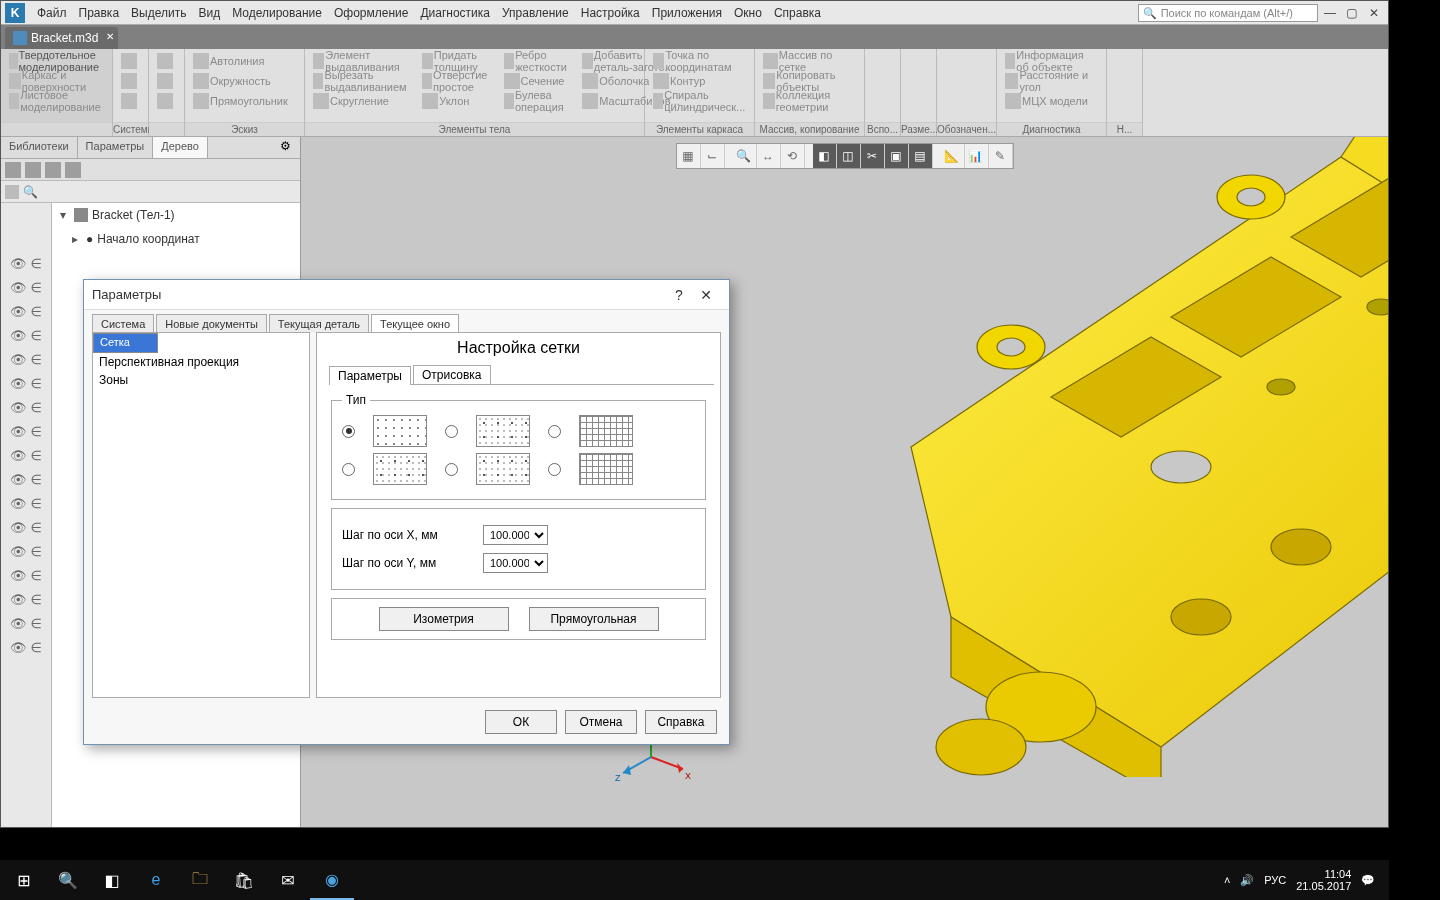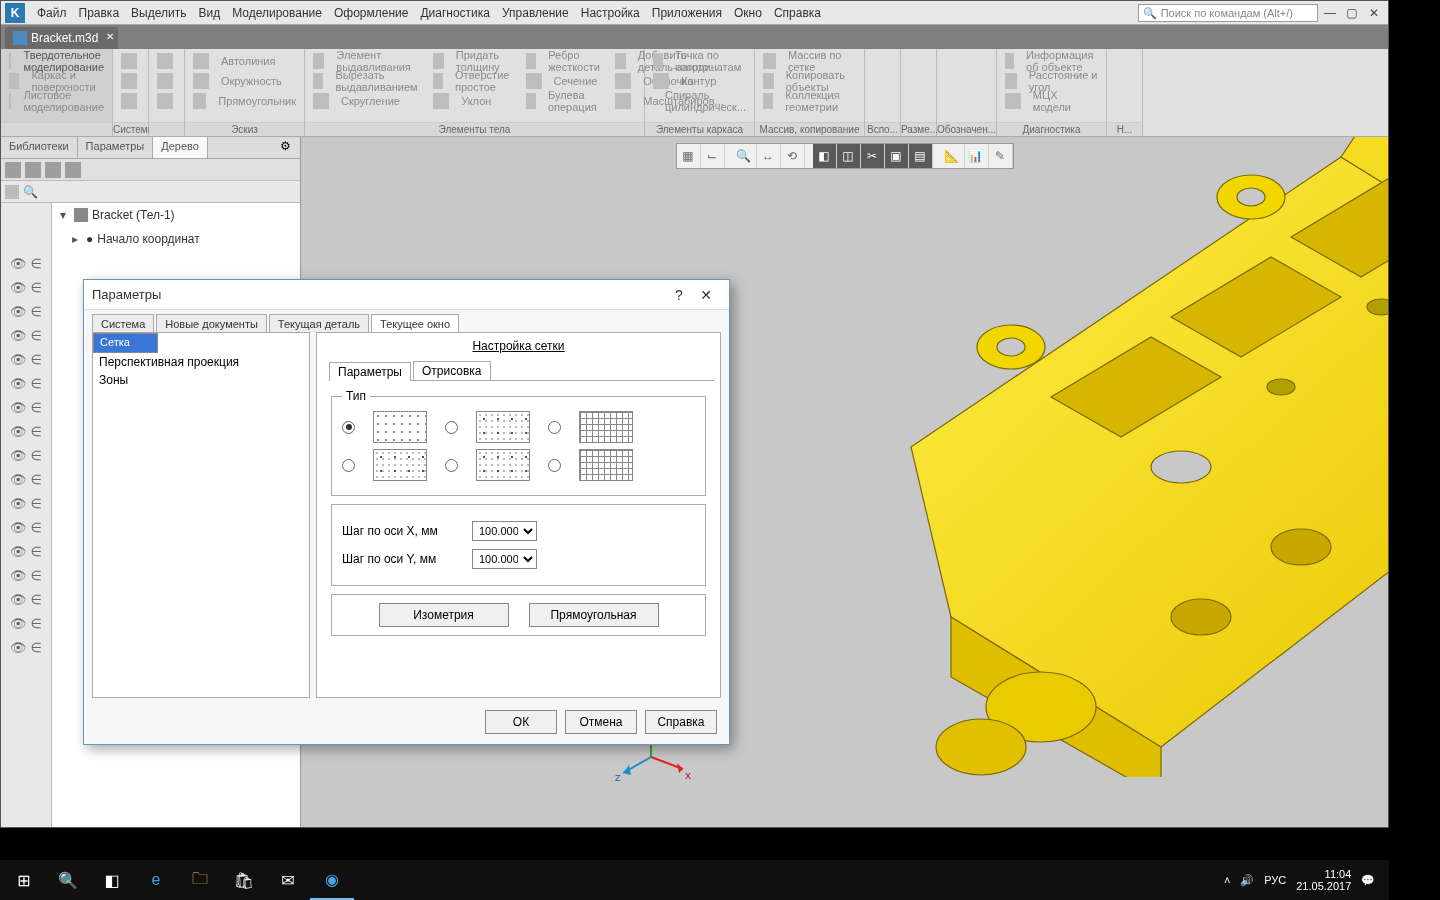--- a/index.html
+++ b/index.html
@@ -19,21 +19,21 @@
 
 .doctabs { height: 24px; background: #808080; display: flex; align-items: flex-end; padding-left: 4px; }
 .doctab { height: 22px; background: #6a6a6a; color: #fff; padding: 3px 20px 3px 8px; display:flex; align-items:center; gap:4px; font-size:12px; position:relative; border-radius: 3px 3px 0 0;}
 .doctab .docicon{ width:14px; height:14px; background:#4f8bbd; display:inline-block; }
 .doctab .close { position:absolute; right:4px; top:4px; font-size:10px; }
 
 
 .ribbon { height: 88px; background: #e0e0e0; border-bottom:1px solid #aaa; display:flex; }
 .rgroup { border-right:1px solid #bbb; padding: 2px 6px 0 6px; position:relative; min-width:80px; }
 .rgroup-title { position:absolute; bottom:0; left:0; right:0; text-align:center; font-size:10px; color:#666; height:14px; line-height:14px; border-top:1px solid #ccc; background:#d8d8d8;}
-.rbtn { display:flex; align-items:center; gap:12px; color:#8a8a8a; font-size:11px; height:20px; padding:0 2px;}
+.rbtn { display:flex; align-items:center; gap:1px; color:#8a8a8a; font-size:11px; height:20px; padding:0 2px;}
 .rbtn .ico { width:16px; height:16px; background:#bdbdbd; display:inline-block; }
 .rgroup.narrow{min-width:36px;}
 
 
 .sidepanel { position:absolute; left:0; top:136px; width:300px; bottom:0; background:#e8e8e8; border-right:1px solid #999; }
 .paneltabs { height:22px; display:flex; border-bottom:1px solid #aaa; background:#ddd;}
 .paneltab { padding:3px 8px; font-size:11px; color:#555; border-right:1px solid #aaa;}
 .paneltab.active { background:#f8f8f8; }
 .gearbtn { position:absolute; right:2px; top:2px; width:18px; height:18px; }
 .subbar { height:22px; background:#e0e0e0; display:flex; align-items:center; gap:4px; padding:0 4px; border-bottom:1px solid #bbb;}
@@ -73,33 +73,33 @@
 .dialog .help{ width:24px; text-align:center; font-size:14px;}
 .dialog .closebtn{ width:30px; text-align:center; font-size:14px;}
 .dtabs { display:flex; padding: 4px 8px 0 8px; gap:0; }
 .dtab { border:1px solid #aaa; border-bottom:none; padding:3px 8px; font-size:11px; background:#ececec; margin-right:2px; color:#333;}
 .dtab.active{ background:#fff; }
 .dbody{ position:absolute; left:8px; top:52px; right:8px; bottom:46px; display:flex; gap:6px;}
 .dlist { width:218px; border:1px solid #aaa; background:#fff; font-size:12px; }
 .dlist div { padding:2px 6px;}
 .dlist .sel { background:#3a76d6; color:#fff;}
 .dmain { flex:1; border:1px solid #aaa; background:#fff; position:relative; padding:6px;}
-.dmain h4{ text-align:center; font-weight:normal; font-size:12px; margin-bottom:8px;text-decoration:underline;}
+.dmain h4{ text-align:center; font-weight:normal; font-size:16px; margin-bottom:8px;}
 .subtabs{ display:flex; border-bottom:1px solid #aaa; margin-left:6px;}
 .subtab{ border:1px solid #aaa; border-bottom:none; padding:2px 8px; font-size:12px; background:#fff; margin-right:2px;}
 .subtab.active{ background:#fff; position:relative; top:1px;}
 .fieldset{ border:1px solid #aaa; margin:8px; padding:8px 10px; font-size:12px;}
 .fieldset legend{ padding:0 4px; font-size:12px;}
 .typerow{ display:flex; gap:18px; margin-bottom:6px; align-items:center;}
 .radio{ width:13px; height:13px; border:1px solid #666; border-radius:50%; display:inline-flex; align-items:center; justify-content:center;}
 .radio.checked::after{content:""; width:6px;height:6px;background:#333;border-radius:50%;}
 .gridthumb{ width:54px; height:32px; border:1px solid #888; display:inline-block; background:#fff; background-image:radial-gradient(#888 1px, transparent 1px); background-size:8px 8px;}
 .gridthumb.t3{ background-image: linear-gradient(#888 1px, transparent 1px), linear-gradient(90deg, #888 1px, transparent 1px); background-size:6px 6px;}
 .gridthumb.t2{ background-image:radial-gradient(#555 1px, transparent 1px), radial-gradient(#bbb 1px, transparent 1px); background-size:14px 14px, 6px 6px;}
-.formrow{ display:flex; align-items:center; margin:8px 0; gap:0;}
+.formrow{ display:flex; align-items:center; margin:8px 0; gap:11px;}
 .formrow label{ width:130px; font-size:12px;}
 .sel{ border:1px solid #888; width:65px; height:20px; font-size:11px; padding:0 2px; background:#fff;}
 .btnrow{ display:flex; gap:20px; justify-content:center;}
 .btn2{ border:1px solid #888; background:#f0f0f0; width:130px; height:24px; font-size:12px;}
 .dbuttons{ position:absolute; bottom:10px; right:12px; display:flex; gap:8px;}
 .dbtn{ border:1px solid #888; background:#f0f0f0; width:72px; height:24px; font-size:12px;}
 
 
 .taskbar{ position:absolute; left:0; bottom:0; width:1389px; height:40px; background:#101010; display:flex; align-items:center; padding:0 2px;}
 .tbbtn{ width:44px; height:40px; display:flex; align-items:center; justify-content:center; color:#fff; font-size:16px;}

